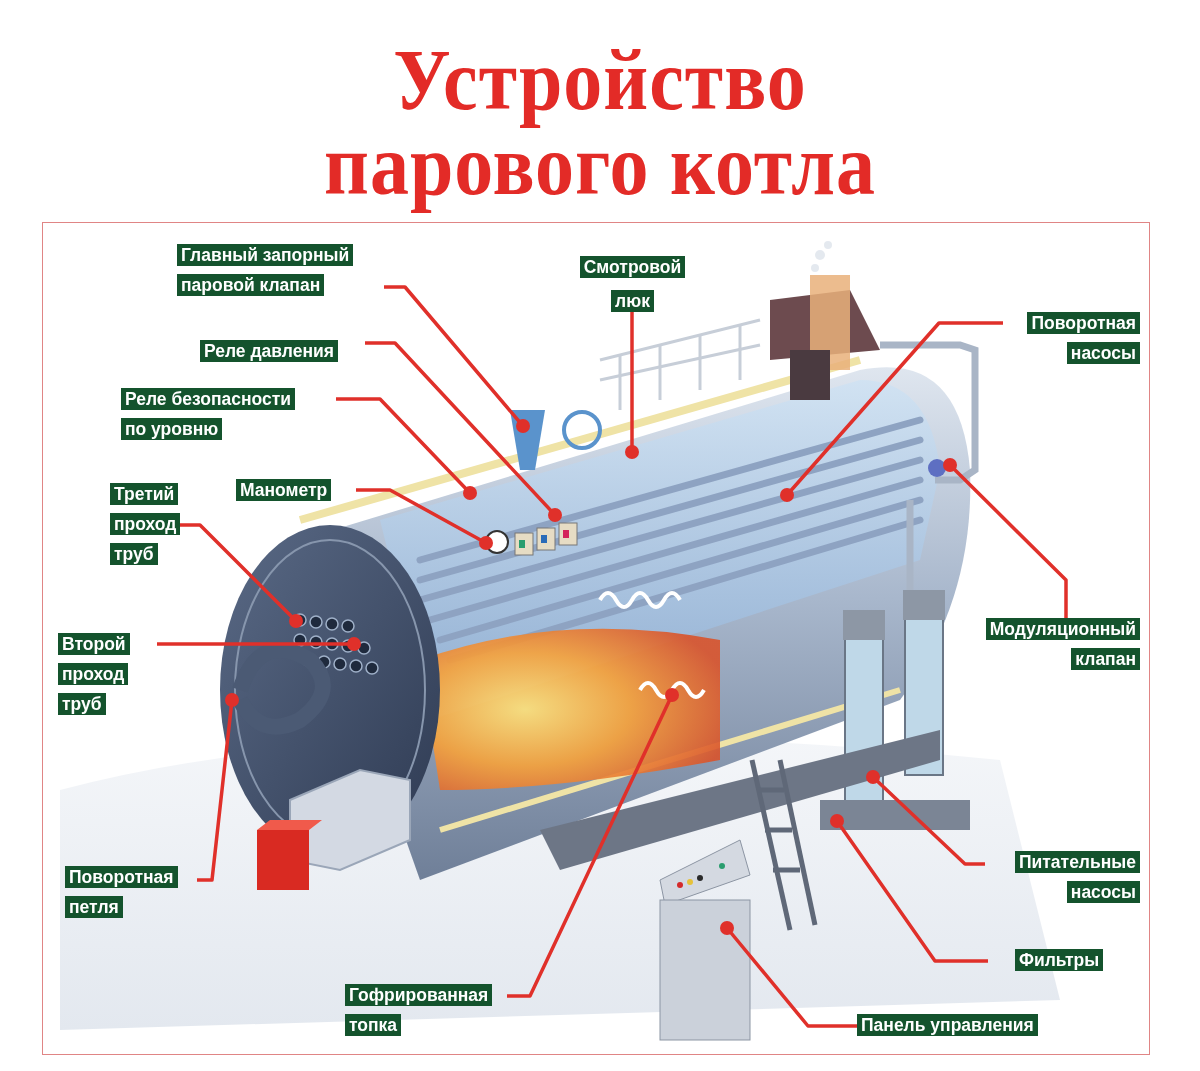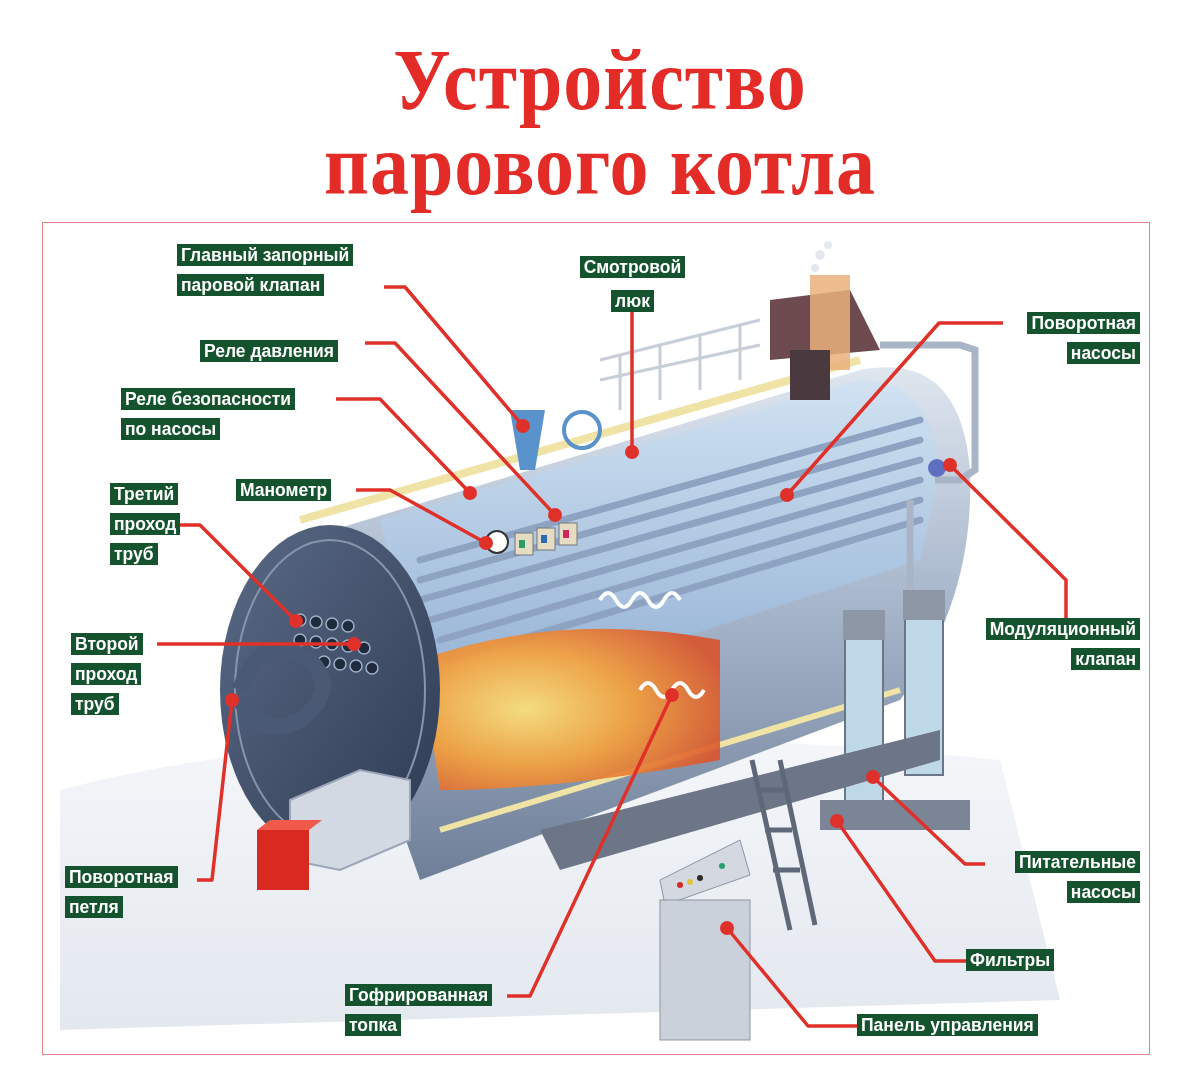--- a/index.html
+++ b/index.html
@@ -199,31 +199,31 @@
 </div>
 <div class="lbl center" style="left:565px;top:244px;width:135px;">
   <span>Смотровой</span>
   <span>люк</span>
 </div>
 <div class="lbl" style="left:200px;top:340px;">
   <span>Реле давления</span>
 </div>
 <div class="lbl" style="left:121px;top:388px;">
   <span>Реле безопасности</span>
-  <span>по насосы</span>
+  <span>по уровню</span>
 </div>
 <div class="lbl" style="left:236px;top:479px;">
   <span>Манометр</span>
 </div>
 <div class="lbl" style="left:78px;top:483px;margin-left:32px;">
   <span>Третий</span>
   <span>проход</span>
   <span>труб</span>
 </div>
-<div class="lbl" style="left:71px;top:633px;">
+<div class="lbl" style="left:58px;top:633px;">
   <span>Второй</span>
   <span>проход</span>
   <span>труб</span>
 </div>
 <div class="lbl" style="left:65px;top:866px;">
   <span>Поворотная</span>
   <span>петля</span>
 </div>
 <div class="lbl" style="left:345px;top:984px;">
   <span>Гофрированная</span>
@@ -234,18 +234,18 @@
   <span>насосы</span>
 </div>
 <div class="lbl right" style="left:940px;top:618px;width:200px;">
   <span>Модуляционный</span>
   <span>клапан</span>
 </div>
 <div class="lbl right" style="left:960px;top:851px;width:180px;">
   <span>Питательные</span>
   <span>насосы</span>
 </div>
-<div class="lbl" style="left:966px;top:949px;">
+<div class="lbl" style="left:1015px;top:949px;">
   <span>Фильтры</span>
 </div>
 <div class="lbl" style="left:857px;top:1014px;">
   <span>Панель управления</span>
 </div>
 
 </body></html>

